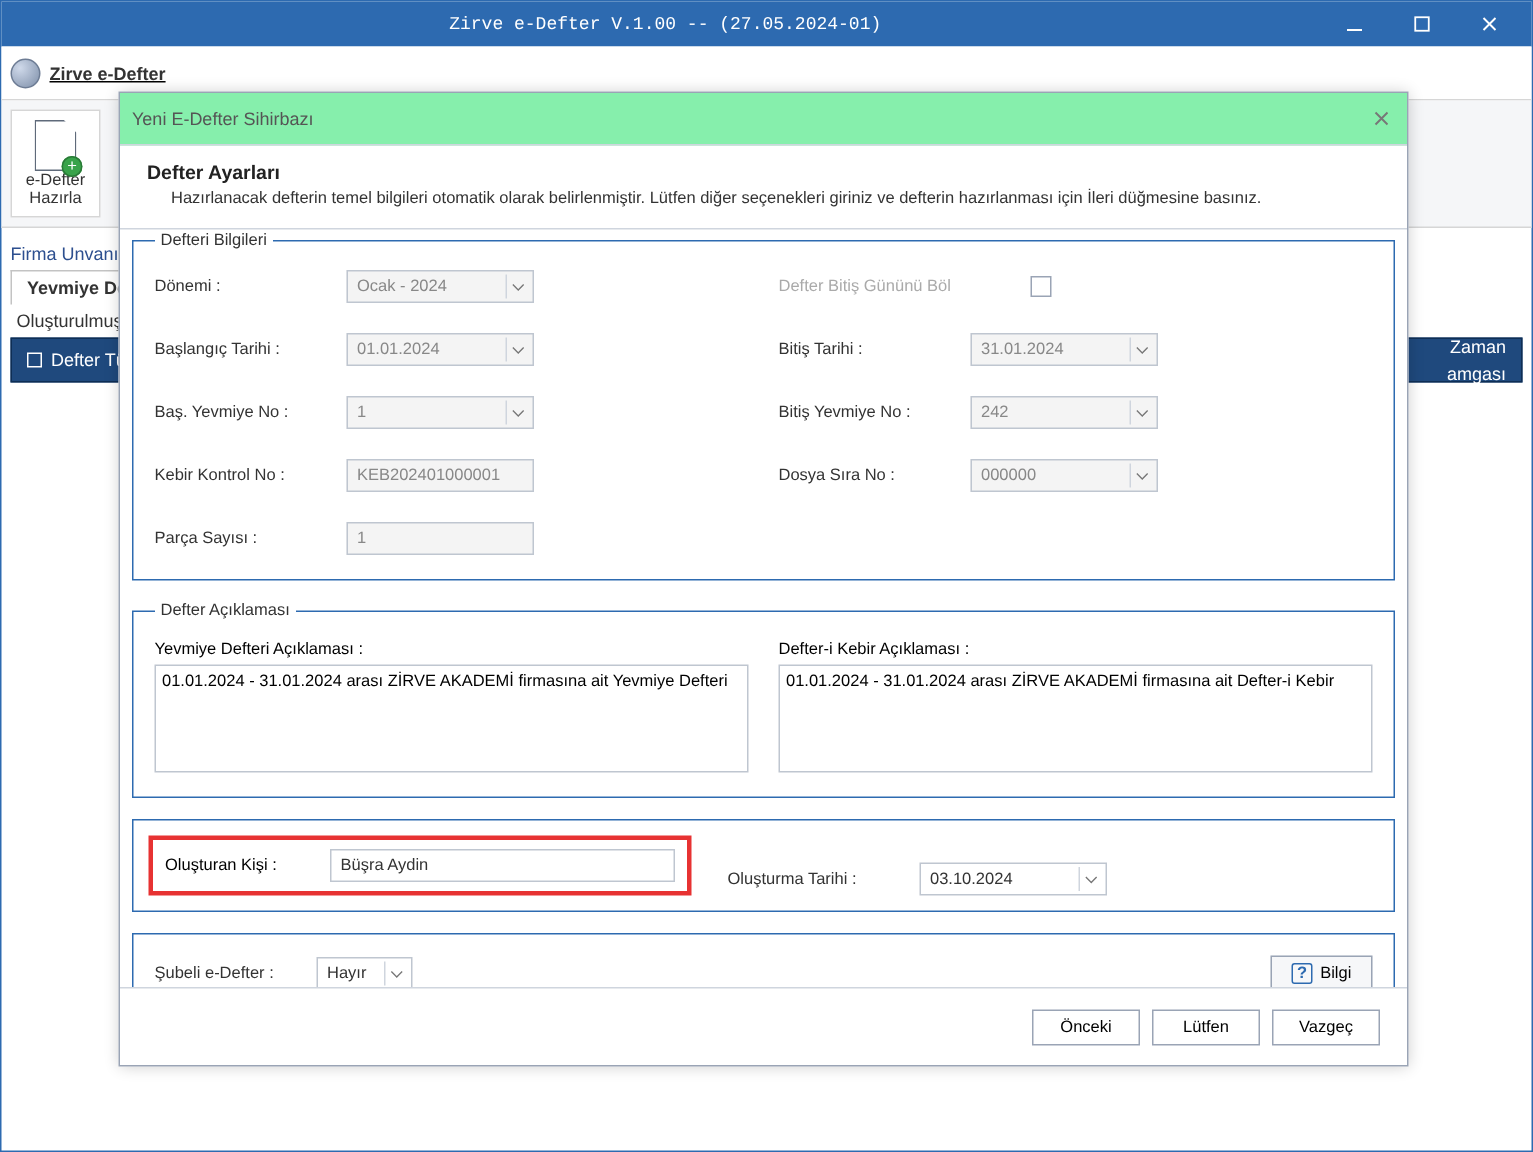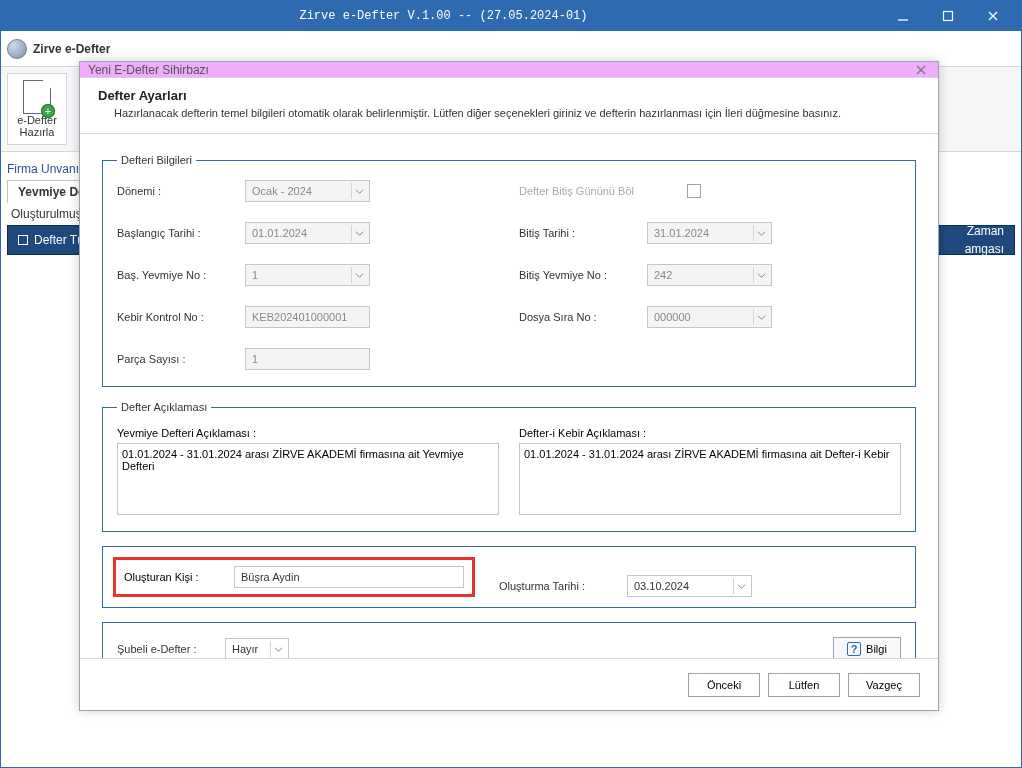--- a/index.html
+++ b/index.html
@@ -10,21 +10,21 @@
   .titlebar {
     height: 30px; background: #2d6ab0; color: #fff; display: flex; align-items: center;
     padding: 0 6px; font-size: 12px;
   }
   .titlebar .title-text { flex: 1; text-align: center; font-family: Liberation Mono, monospace; }
   .winbtn-group { display: flex; gap: 0; }
   .winbtn { width: 45px; height: 30px; display: flex; align-items: center; justify-content: center; color: #fff; cursor: pointer; }
   .winbtn svg { width: 12px; height: 12px; stroke: #fff; fill: none; }
 
   
-  .ribbon-row { height: 36px; background: #fff; border-bottom: 1px solid #d6d6d6; display:flex; align-items:center; padding-left:6px; gap:6px; font-size:12px; }
+  .ribbon-row { height: 36px; background: #fff; border-bottom: 1px solid #d6d6d6; display:flex; align-items:center; padding-left:6px; gap:6px; font-size:12px;text-decoration:underline; }
   .ribbon-row .tab-title { color:#333; font-weight:600; }
 
   .toolbar-band {
     height: 85px; background:#f5f6f8; border-bottom:1px solid #d6d6d6; padding:6px 6px;
   }
   .big-button {
     width: 60px; height:72px; border:1px solid transparent; display:flex; flex-direction:column;
     align-items:center; justify-content:center; font-size:11px; color:#333; text-align:center;
     background:#fff; border:1px solid #d6d6d6;
   }
@@ -53,33 +53,33 @@
     font-size:12px; border:1px solid #0e2e55; justify-content:space-between;
   }
   .grid-header .hdr-left, .grid-header .hdr-right { display:flex; align-items:center; gap:6px; }
 
   
   .modal {
     position:absolute; left:78px; top:60px; width:860px; height:650px;
     background:#fff; border:1px solid #9aa4b5; box-shadow:0 0 10px rgba(0,0,0,.2);
   }
   .modal-titlebar {
-    height:16px; background:#f0abfc; border-bottom:1px solid #cfd5de; display:flex; align-items:center;
+    height:35px; background:#86efac; border-bottom:1px solid #cfd5de; display:flex; align-items:center;
     padding:0 8px; font-size:12px; color:#555;
   }
   .modal-titlebar .mtitle { flex:1; }
   .modal-close { width:18px; height:18px; display:flex; align-items:center; justify-content:center; color:#777; cursor:pointer; }
   .modal-close svg { width:12px;height:12px;stroke:#777;fill:none; }
 
   .modal-header { padding:10px 18px 14px 18px; border-bottom:1px solid #cfd5de; }
   .modal-header h3 { margin:0 0 4px 0; font-size:13px; font-weight:700; color:#222; }
   .modal-header p  { margin:0; font-size:11px; color:#333; padding-left:16px; }
 
   .modal-body {
-    position:absolute; top:80px; bottom:52px; left:0; right:0; overflow:auto; padding:12px 22px;
+    position:absolute; top:80px; bottom:52px; left:0; right:0; overflow:auto; padding:12px 8px;
   }
 
   fieldset.panel {
     border:1px solid #2d6ab0; margin:0 0 14px 0; padding:14px 14px 16px 14px;
   }
   fieldset.panel > legend { font-size:11px; color:#333; padding:0 4px; }
 
   .grid2 { display:grid; grid-template-columns: 1fr 1fr; column-gap:30px; row-gap:12px;gap:20px; }
   .row { display:flex; align-items:center; gap:8px; }
   .row label { width:120px; font-size:11px; color:#333; }

